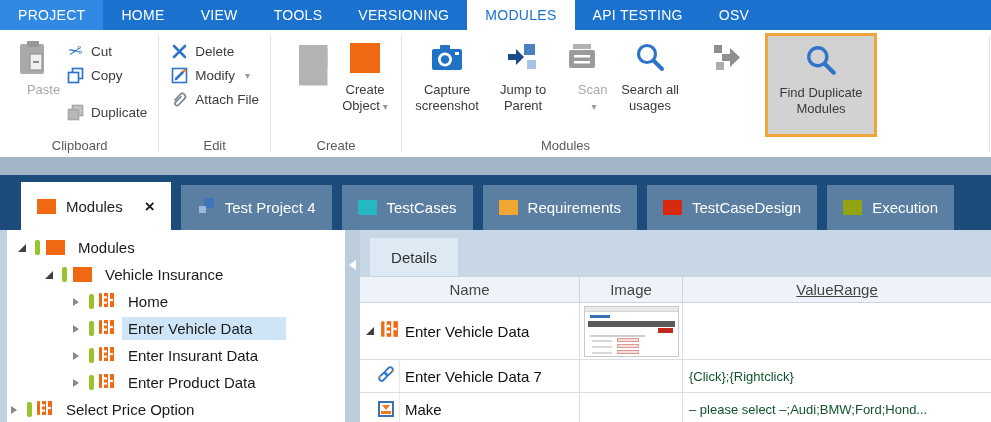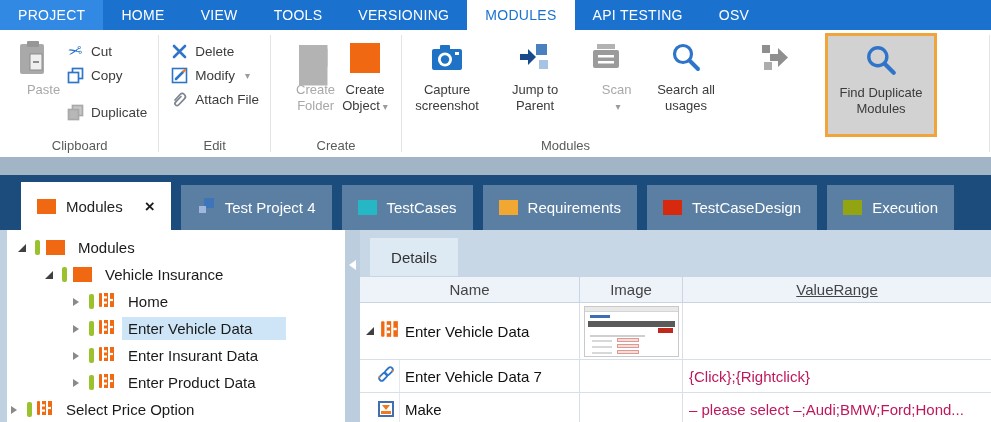--- a/index.html
+++ b/index.html
@@ -67,21 +67,21 @@
   .hcell { display:flex; align-items:center; justify-content:center; border-right:1px solid #c9d5e2; }
   .hc-name { width:220px; flex:0 0 220px; }
   .hc-img  { width:103px; flex:0 0 103px; }
   .hc-vr   { flex:1; border-right:none;text-decoration:underline; }
 
   .dbody { flex:1; overflow:hidden; }
   .drow { display:flex; border-bottom:1px solid #d8dfe8; background:#fff; }
   .gut { width:40px; flex:0 0 40px; display:flex; align-items:center; border-right:1px solid #e3e9f0; }
   .namec { width:180px; flex:0 0 180px; display:flex; align-items:center; font-size:15px; color:#111; border-right:1px solid #d8dfe8; padding-left:5px; white-space:nowrap; }
   .imgc { width:103px; flex:0 0 103px; display:flex; align-items:center; justify-content:center; border-right:1px solid #d8dfe8; }
-  .vrc { flex:1; display:flex; align-items:center; font-size:15px; color:#be185d; padding-left:6px; white-space:nowrap; overflow:hidden; }
+  .vrc { flex:1; display:flex; align-items:center; font-size:13px; color:#14532d; padding-left:6px; white-space:nowrap; overflow:hidden; }
 
   
   .thumb { width:95px; height:51px; background:#fff; border:1px solid #c9c9c9; position:relative; overflow:hidden; }
   .th-chrome { position:absolute; top:0; left:0; right:0; height:5px; background:#e9e9e9; border-bottom:1px solid #d5d5d5; }
   .th-logo { position:absolute; top:8px; left:5px; width:20px; height:3px; background:#3a6fb5; }
   .th-nav { position:absolute; top:14px; left:3px; right:3px; height:6px; background:#5a5a5a; }
   .th-red { position:absolute; top:21px; right:5px; width:15px; height:5px; background:#c0281e; }
   .th-tabs { position:absolute; top:28px; left:5px; width:55px; height:2px; background:#cfcfcf; }
   .th-line { position:absolute; left:7px; width:20px; height:2px; background:#d8d8d8; }
   .th-box { position:absolute; left:32px; width:22px; height:4px; background:#f6dcda; border:1px solid #dc9a92; }
@@ -192,36 +192,35 @@
     </div>
 
     <div class="rb-sep"></div>
 
     <div class="rb-group">
       <div class="rb-content">
         <div class="rb-big disabled" style="width:58px">
           <span class="ic">
             <span class="folder" style="background:#b3b3b3; width:34px; height:27px; transform:scale(1.5); transform-origin:left top; margin-left:6px;"></span>
           </span>
-          <span class="lbl">Create Folder</span>
         </div>
         <div class="rb-big" style="width:62px">
           <span class="ic">
               <span class="ic-sq-orange"></span>
             </span>
           <span class="lbl"><span>Create Object</span><span class="dd">▾</span></span>
         </div>
       </div>
       <div class="rb-grouplabel">Create</div>
     </div>
 
     <div class="rb-sep"></div>
 
     <div class="rb-group" style="flex:1">
-      <div class="rb-content" style="gap:16px">
+      <div class="rb-content" style="gap:4px">
         <div class="rb-big" style="width:80px">
           <span class="ic">
             <svg width="36" height="30" viewBox="0 0 36 30">
               <rect x="11" y="2" width="10" height="5" rx="1" fill="#1f72c4"></rect>
               <rect x="3" y="6" width="30" height="21" rx="2" fill="#1f72c4"></rect>
               <rect x="26" y="9" width="4" height="3" fill="#fff"></rect>
               <circle cx="16" cy="16.5" r="7" fill="#fff"></circle>
               <circle cx="16" cy="16.5" r="4.2" fill="#1f72c4"></circle>
             </svg>
           </span>

